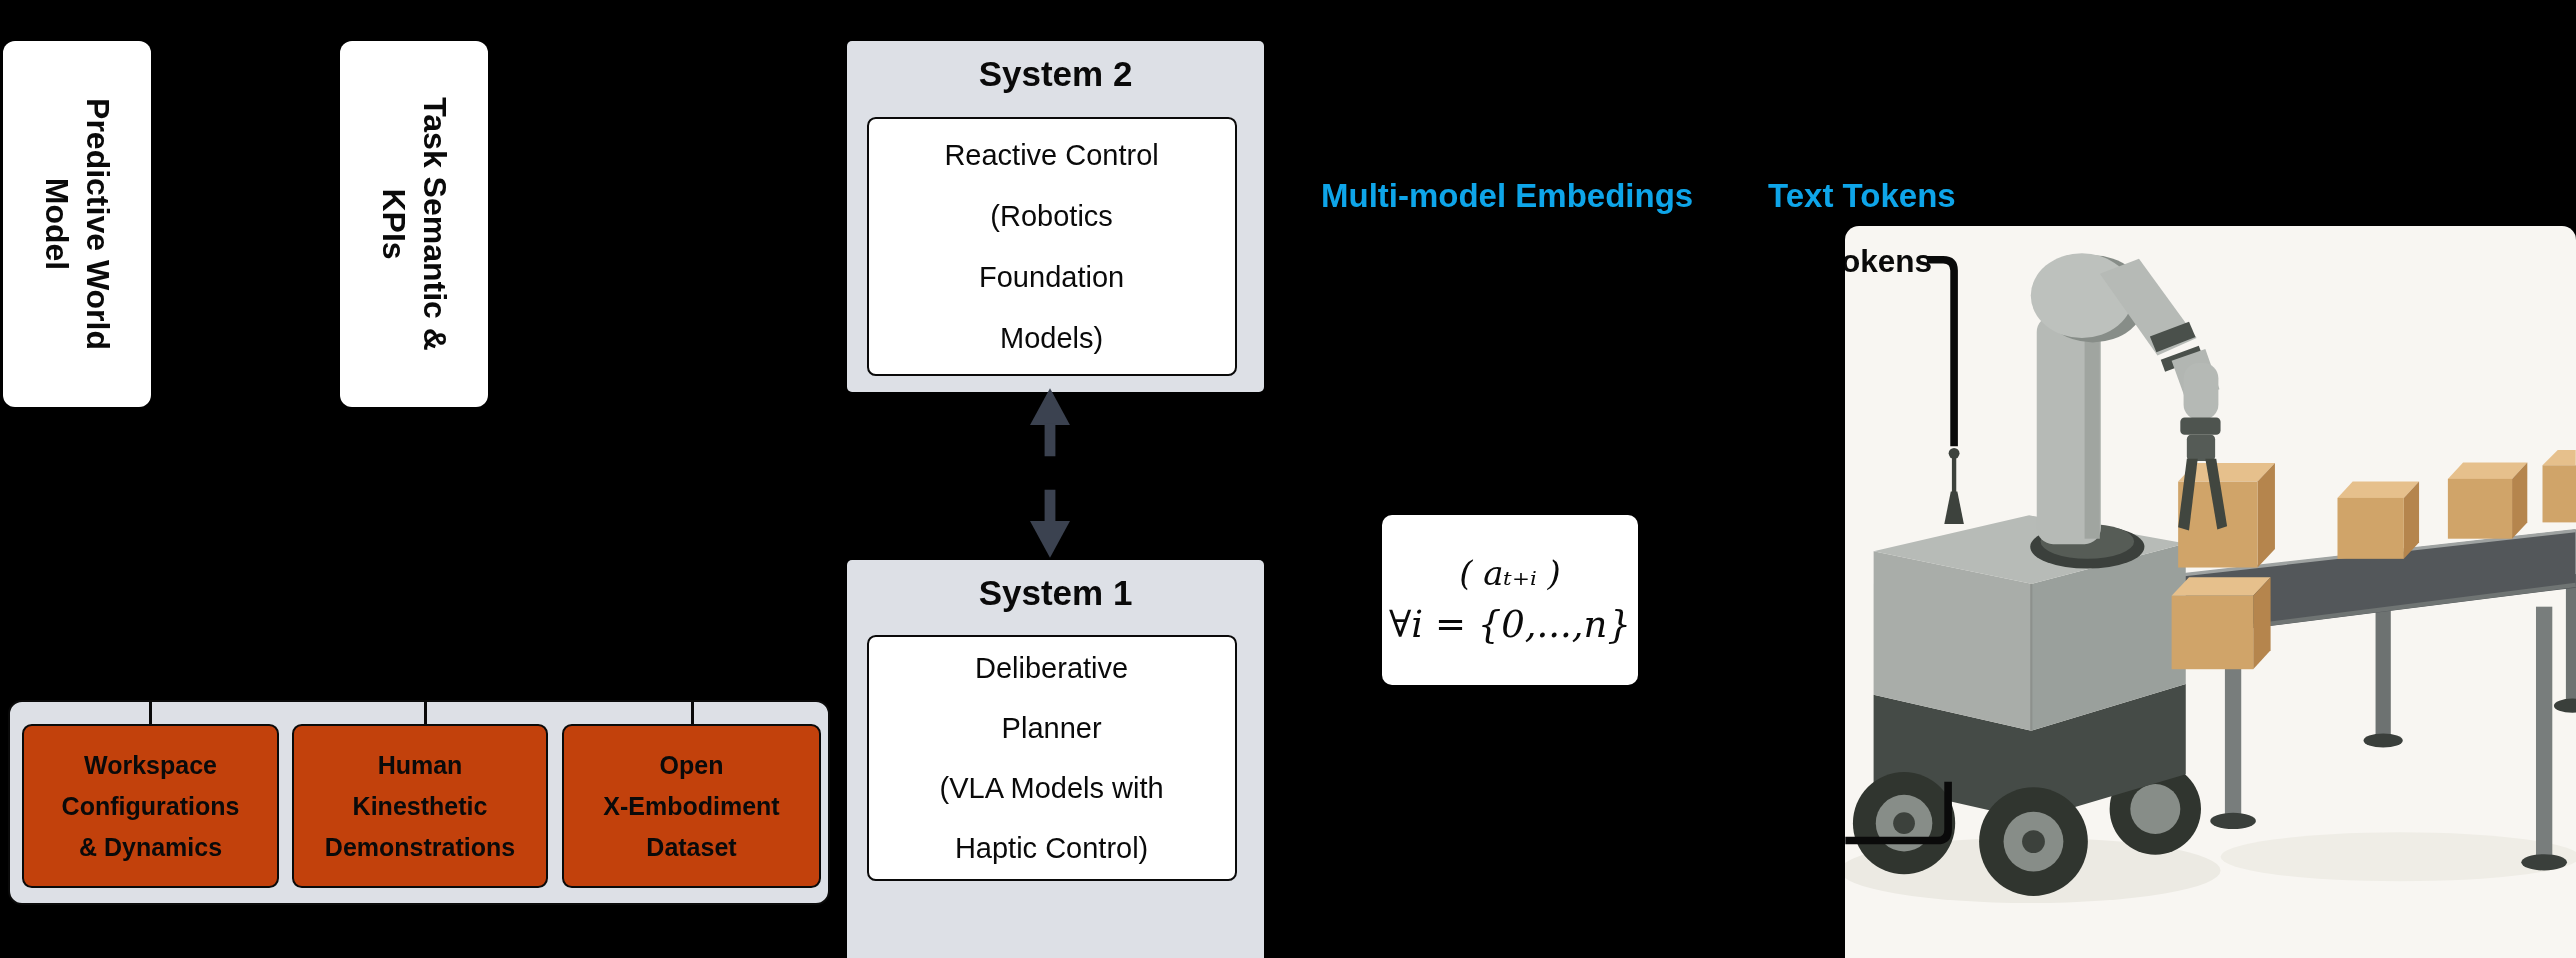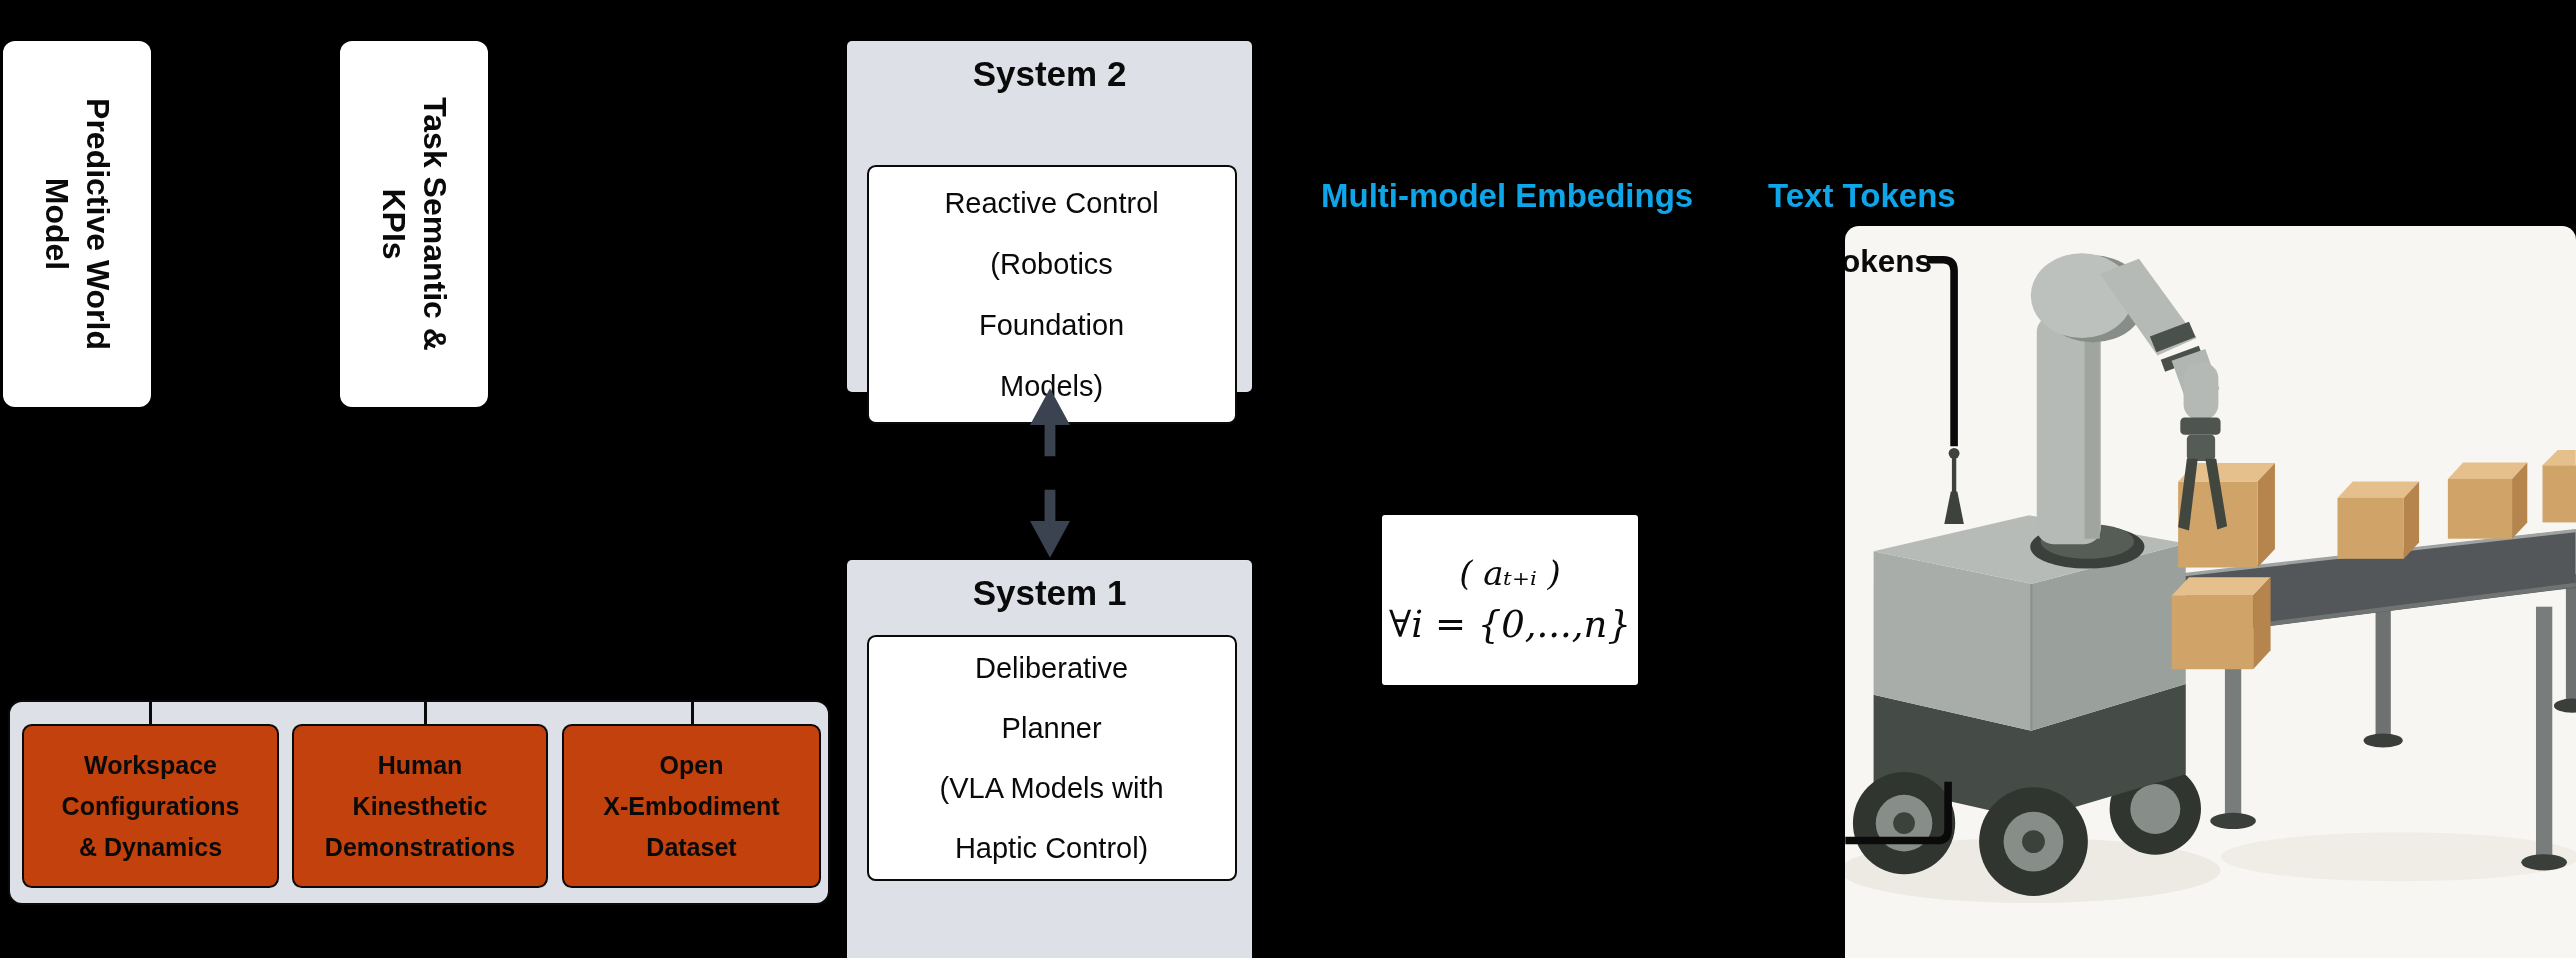--- a/index.html
+++ b/index.html
@@ -7,21 +7,21 @@
     position:relative;width:2576px;height:958px;background:#000;overflow:hidden;
     font-family:"Liberation Sans",sans-serif;color:#0a0a0a;
   }
   .whitebox{position:absolute;background:#ffffff;border-radius:12px;}
   .vtext-wrap{position:absolute;}
   .vtext{
     position:absolute;left:0;top:0;transform-origin:0 0;
     display:flex;align-items:center;justify-content:center;text-align:center;
     font-weight:bold;font-size:32px;line-height:41px;white-space:pre-line;color:#0a0a0a;
   }
-  .sysbox{position:absolute;background:#dde0e6;border-radius:5px;}
+  .sysbox{position:absolute;background:#dde0e6;border-radius:5px;padding-left:12px;}
   .systitle{
     position:absolute;left:0;right:0;top:13px;text-align:center;
     font-weight:bold;font-size:35px;color:#0a0a0a;
   }
   .sysinner{
     position:absolute;background:#fff;border:2.7px solid #0a0a0a;border-radius:8.7px;
     display:flex;align-items:center;justify-content:center;text-align:center;
     font-size:29px;line-height:61px;white-space:pre-line;color:#0a0a0a;
   }
   .panel{
@@ -32,21 +32,21 @@
     position:absolute;top:724px;height:164px;background:#c2410c;border:2.7px solid #0a0a0a;
     border-radius:9.8px;box-sizing:border-box;
     display:flex;align-items:center;justify-content:center;text-align:center;
     font-weight:bold;font-size:25px;line-height:41px;white-space:pre-line;color:#0a0a0a;
   }
   .stub{position:absolute;width:3.3px;height:25px;top:701px;background:#0a0a0a;}
   .floatlabel{
     position:absolute;top:177px;font-weight:bold;font-size:33px;color:#0ea5e9;white-space:nowrap;
   }
   .mathbox{
-    position:absolute;left:1382px;top:515px;width:256px;height:170px;background:#fff;border-radius:3px;
+    position:absolute;left:1382px;top:515px;width:256px;height:170px;background:#fff;border-radius:10px;
     display:flex;flex-direction:column;align-items:center;justify-content:center;
     font-family:"DejaVu Serif",serif;color:#0a0a0a;
   }
   .math1{font-style:italic;font-size:34px;line-height:49px;}
   .math2{font-style:italic;font-size:37px;line-height:54px;}
   .photo{
     position:absolute;left:1845px;top:226px;width:731px;height:867px;
     background:#f8f6f2;border-radius:14px 14px 0 0;overflow:hidden;
   }
   .photo svg{position:absolute;left:0;top:0;}
@@ -61,21 +61,21 @@
     <div class="vtext" style="width:366px;height:148px;transform:rotate(90deg) translateY(-148px);">Predictive World
 Model</div>
   </div>
   <div class="whitebox vtext-wrap" style="left:340px;top:41px;width:148px;height:366px;">
     <div class="vtext" style="width:366px;height:148px;transform:rotate(90deg) translateY(-148px);">Task Semantic &amp;
 KPIs</div>
   </div>
 
   <div class="sysbox" style="left:847px;top:41px;width:405px;height:351px;">
     <div class="systitle">System 2</div>
-    <div class="sysinner" style="left:19.6px;top:76px;width:366px;height:255px;margin-top:48px;">Reactive Control
+    <div class="sysinner" style="left:19.6px;top:76px;width:366px;height:255px;">Reactive Control
 (Robotics
 Foundation
 Models)</div>
   </div>
 
   <svg style="position:absolute;left:1023px;top:383px;" width="54" height="180" viewBox="0 0 100 330">
     <g fill="#3b4250">
       <polygon points="50,8 13,76 87,76"></polygon>
       <rect x="40" y="74" width="20" height="60"></rect>
       <rect x="40" y="196" width="20" height="60"></rect>

